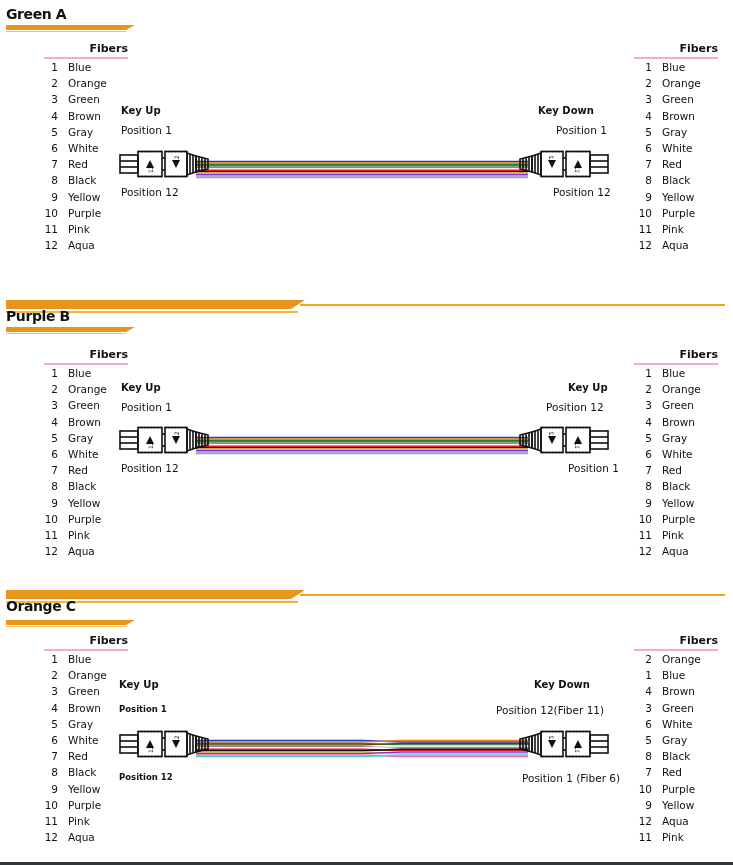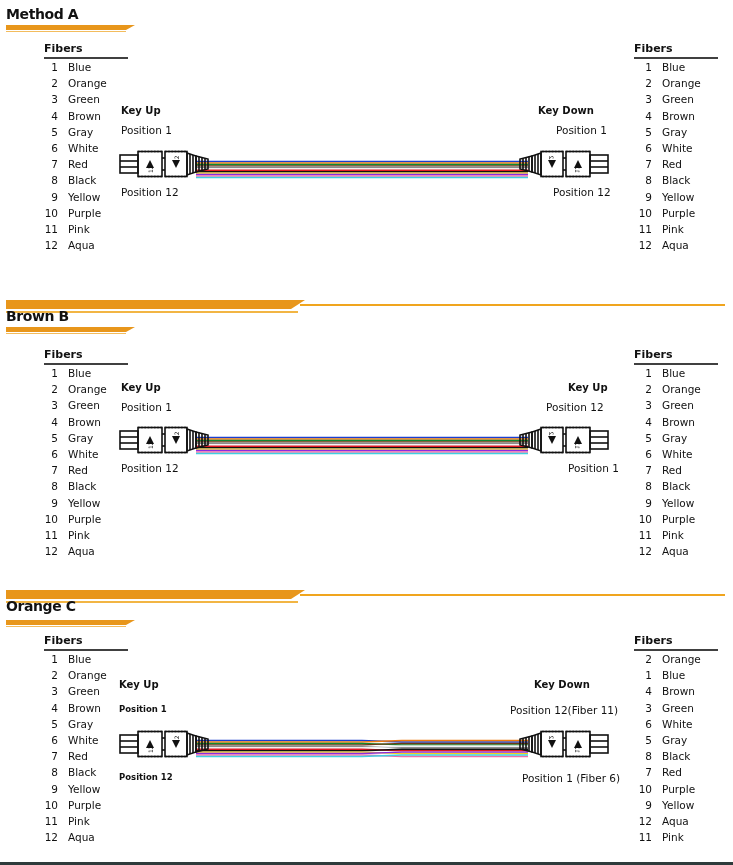--- a/index.html
+++ b/index.html
@@ -56,22 +56,22 @@
   }
   .title-rule .hair{
     position:absolute;left:0;top:6px;height:1px;width:100%;background:#f3bc5d;
   }
 
   
   .fibers{position:absolute;font-size:0;}
   .fibers .hdr{
     font-family:"DejaVu Sans", sans-serif;
     font-weight:bold;font-size:11px;color:#111;
-    text-align:left;padding-bottom:2px;
-    border-bottom:2px solid #404040;
+    text-align:right;padding-bottom:2px;
+    border-bottom:2px solid #f9a8d4;
     width:84px;margin-left:8px;
   }
   .fibers .row{
     display:block;height:16.2px;line-height:16.2px;
     font-family:"DejaVu Sans", sans-serif;
     font-size:10.5px;color:#111;white-space:nowrap;
   }
   .fibers .row .n{
     display:inline-block;width:22px;text-align:right;
   }
@@ -95,21 +95,21 @@
 
   
   .conn{position:absolute;}
   svg{display:block;overflow:visible;}
 </style>
 </head>
 <body>
 
 <div class="section" id="sec-a">
 
-  <div class="title" style="top:6px;">Method A</div>
+  <div class="title" style="top:6px;">Green A</div>
   <div class="title-rule" style="top:25px;">
       <div class="hair"></div>
     </div>
 
   <div class="fibers left" style="left:36px;top:42px;">
     <div class="hdr">Fibers</div>
     <div>
         <div class="row"><span class="n">1</span><span class="c">Blue</span></div>
         <div class="row"><span class="n">2</span><span class="c">Orange</span></div>
         <div class="row"><span class="n">3</span><span class="c">Green</span></div>
@@ -254,21 +254,21 @@
   </div>
 </div>
 
 <div class="section" id="sec-b">
   <div class="band">
     <div class="thin"></div>
       <div class="thick"></div>
       <div class="thinline"></div>
   </div>
 
-  <div class="title" style="top:18px;">Brown B</div>
+  <div class="title" style="top:18px;">Purple B</div>
   <div class="title-rule" style="top:37px;">
       <div class="hair"></div>
     </div>
 
   <div class="fibers left" style="left:36px;top:58px;">
     <div class="hdr">Fibers</div>
     <div>
         <div class="row"><span class="n">1</span><span class="c">Blue</span></div>
         <div class="row"><span class="n">2</span><span class="c">Orange</span></div>
         <div class="row"><span class="n">3</span><span class="c">Green</span></div>
@@ -441,21 +441,21 @@
         <div class="row"><span class="n">11</span><span class="c">Pink</span></div>
         <div class="row"><span class="n">12</span><span class="c">Aqua</span></div>
       </div>
   </div>
 
   <div class="lbl key" style="left:119px;top:99px;">Key Up</div>
   <div class="lbl small" style="left:119px;top:124px;">Position 1</div>
   <div class="lbl small" style="left:119px;top:192px;">Position 12</div>
 
   <div class="lbl key" style="left:534px;top:99px;">Key Down</div>
-  <div class="lbl pos" style="left:510px;top:124px;">Position 12(Fiber 11)</div>
+  <div class="lbl pos" style="left:496px;top:124px;">Position 12(Fiber 11)</div>
   <div class="lbl pos" style="left:522px;top:192px;">Position 1 (Fiber 6)</div>
 
   <div class="cable" style="left:196px;top:159px;width:332px;height:22px;">
       <svg width="332" height="22">
         <path d="M0,1.5 L166,1.5 L205.84,2.95 L332,2.95" stroke="#1a3fd0" stroke-width="1.45" fill="none"></path>
         <path d="M0,2.95 L166,2.95 L205.84,1.5 L332,1.5" stroke="#f07c10" stroke-width="1.45" fill="none"></path>
         <path d="M0,4.4 L166,4.4 L205.84,5.85 L332,5.85" stroke="#0f8a32" stroke-width="1.45" fill="none"></path>
         <path d="M0,5.85 L166,5.85 L205.84,4.4 L332,4.4" stroke="#6b3a13" stroke-width="1.45" fill="none"></path>
         <path d="M0,7.3 L166,7.3 L205.84,8.75 L332,8.75" stroke="#8c8c8c" stroke-width="1.45" fill="none"></path>
         <path d="M0,8.75 L166,8.75 L205.84,7.3 L332,7.3" stroke="#f2f2f2" stroke-width="1.45" fill="none"></path>

